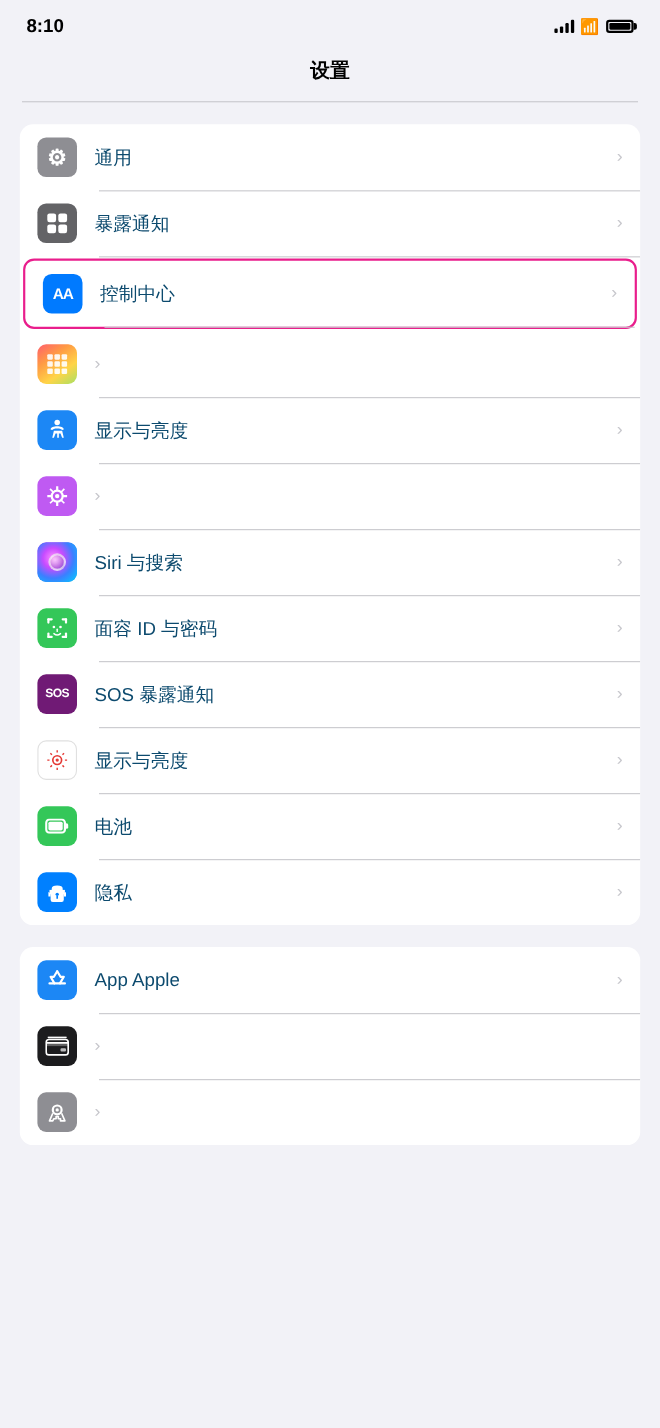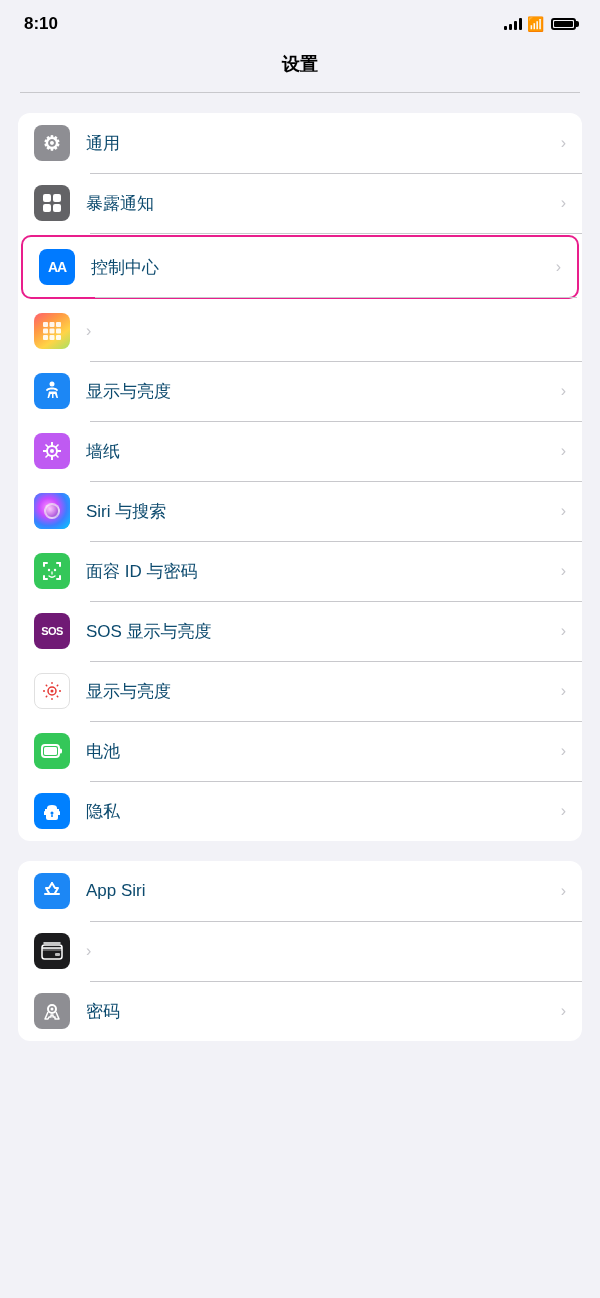--- a/index.html
+++ b/index.html
@@ -280,21 +280,20 @@
         <line x1="11" y1="2" x2="11" y2="6" stroke="white" stroke-width="2"></line>
         <line x1="11" y1="16" x2="11" y2="20" stroke="white" stroke-width="2"></line>
         <line x1="2" y1="11" x2="6" y2="11" stroke="white" stroke-width="2"></line>
         <line x1="16" y1="11" x2="20" y2="11" stroke="white" stroke-width="2"></line>
         <line x1="4.5" y1="4.5" x2="7.4" y2="7.4" stroke="white" stroke-width="1.5"></line>
         <line x1="14.6" y1="14.6" x2="17.5" y2="17.5" stroke="white" stroke-width="1.5"></line>
         <line x1="17.5" y1="4.5" x2="14.6" y2="7.4" stroke="white" stroke-width="1.5"></line>
         <line x1="7.4" y1="14.6" x2="4.5" y2="17.5" stroke="white" stroke-width="1.5"></line>
       </svg>
     </div>
-    <span class="row-label">墙纸</span>
     <span class="row-chevron">›</span>
   </div>
 
   <div class="settings-row">
     <div class="row-icon siri-icon" style="border-radius:8px; overflow:hidden; position:relative;">
       <div style="width:100%;height:100%;background: radial-gradient(ellipse at 40% 40%, #ff8fff 0%, #c84bff 30%, #3b7fff 60%, #00cfff 100%);border-radius:8px;display:flex;align-items:center;justify-content:center;">
         <div style="width:16px;height:16px;border-radius:50%;background:radial-gradient(circle at 35% 35%, #ffffff88, #00000033);border:2px solid rgba(255,255,255,0.6);"></div>
       </div>
     </div>
     <span class="row-label">Siri 与搜索</span>
@@ -319,21 +318,21 @@
       </svg>
     </div>
     <span class="row-label">面容 ID 与密码</span>
     <span class="row-chevron">›</span>
   </div>
 
   <div class="settings-row">
     <div class="row-icon sos-icon" style="display:flex;align-items:center;justify-content:center;">
       <span style="color:white;font-size:11px;font-weight:800;letter-spacing:-0.5px;">SOS</span>
     </div>
-    <span class="row-label">SOS 显示与亮度</span>
+    <span class="row-label">SOS 暴露通知</span>
     <span class="row-chevron">›</span>
   </div>
 
   <div class="settings-row">
     <div class="row-icon" style="background:#fff;border:1px solid #e0e0e0;display:flex;align-items:center;justify-content:center;">
       <svg width="22" height="22" viewBox="0 0 22 22">
         <circle cx="11" cy="11" r="4" fill="none" stroke="#e53935" stroke-width="1.5"></circle>
         <circle cx="11" cy="11" r="1.5" fill="#e53935"></circle>
         <g stroke="#e53935" stroke-width="1.3">
           <line x1="11" y1="4" x2="11" y2="2"></line>
@@ -384,21 +383,21 @@
 <div class="settings-group">
 
   <div class="settings-row">
     <div class="row-icon icon-appstore" style="display:flex;align-items:center;justify-content:center;">
       <svg width="22" height="22" viewBox="0 0 22 22">
         <path d="M11 3 L8 8 L5 8 L8.5 14" stroke="white" stroke-width="2" fill="none" stroke-linecap="round" stroke-linejoin="round"></path>
         <path d="M11 3 L14 8 L17 8 L13.5 14" stroke="white" stroke-width="2" fill="none" stroke-linecap="round" stroke-linejoin="round"></path>
         <line x1="4" y1="14" x2="18" y2="14" stroke="white" stroke-width="2" stroke-linecap="round"></line>
       </svg>
     </div>
-    <span class="row-label">App Siri</span>
+    <span class="row-label">App Apple</span>
     <span class="row-chevron">›</span>
   </div>
 
   <div class="settings-row">
     <div class="row-icon icon-wallet" style="display:flex;align-items:center;justify-content:center;">
       <svg width="22" height="18" viewBox="0 0 22 18">
         <rect x="1" y="3" width="20" height="14" rx="2.5" fill="none" stroke="white" stroke-width="1.5"></rect>
         <rect x="1" y="6" width="20" height="3" fill="white" opacity="0.3"></rect>
         <line x1="1" y1="6" x2="21" y2="6" stroke="white" stroke-width="1.5"></line>
         <rect x="14" y="11" width="5" height="3" rx="1" fill="white" opacity="0.7"></rect>
@@ -409,19 +408,18 @@
   </div>
 
   <div class="settings-row">
     <div class="row-icon icon-gray" style="display:flex;align-items:center;justify-content:center;">
       <svg width="20" height="22" viewBox="0 0 20 22">
         <circle cx="10" cy="9" r="4" fill="none" stroke="white" stroke-width="2"></circle>
         <path d="M6 12 L3 19 L6 19 L7 17 L9 17 L9 15 L11 15 L11 17 L13 17 L13 19 L17 19 L14 12" stroke="white" stroke-width="1.5" fill="none" stroke-linejoin="round"></path>
         <circle cx="10" cy="9" r="1.5" fill="white"></circle>
       </svg>
     </div>
-    <span class="row-label">密码</span>
     <span class="row-chevron">›</span>
   </div>
 
 </div>
 
 <div class="bottom-bar"></div>
 
 </body></html>

